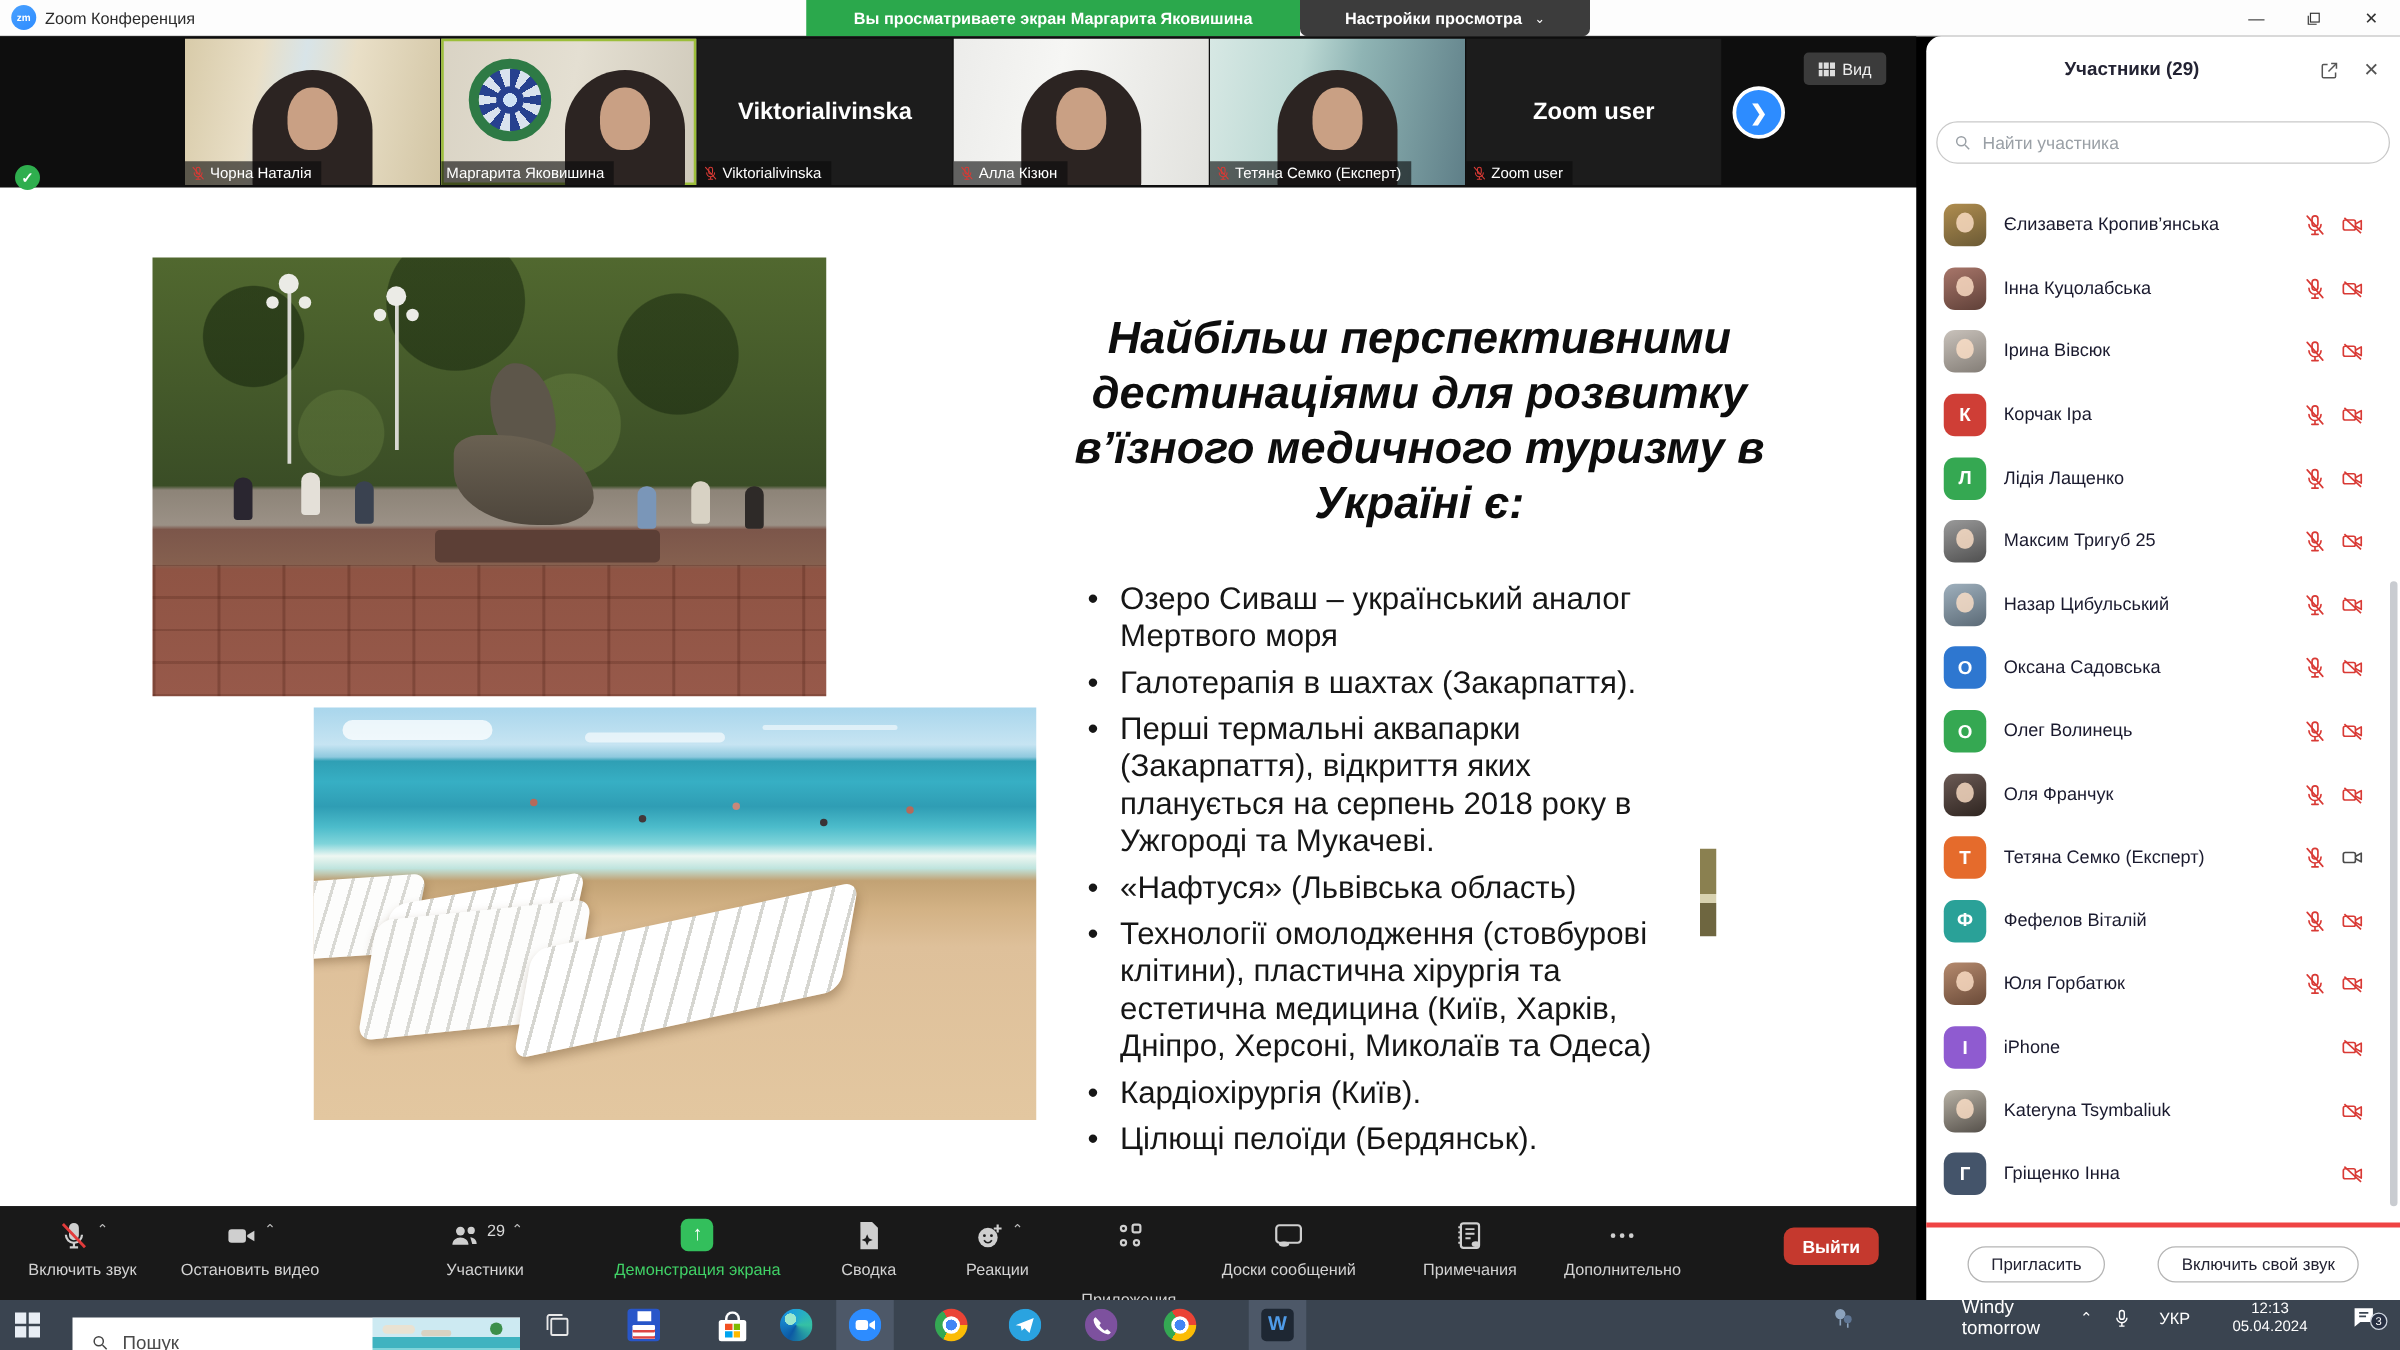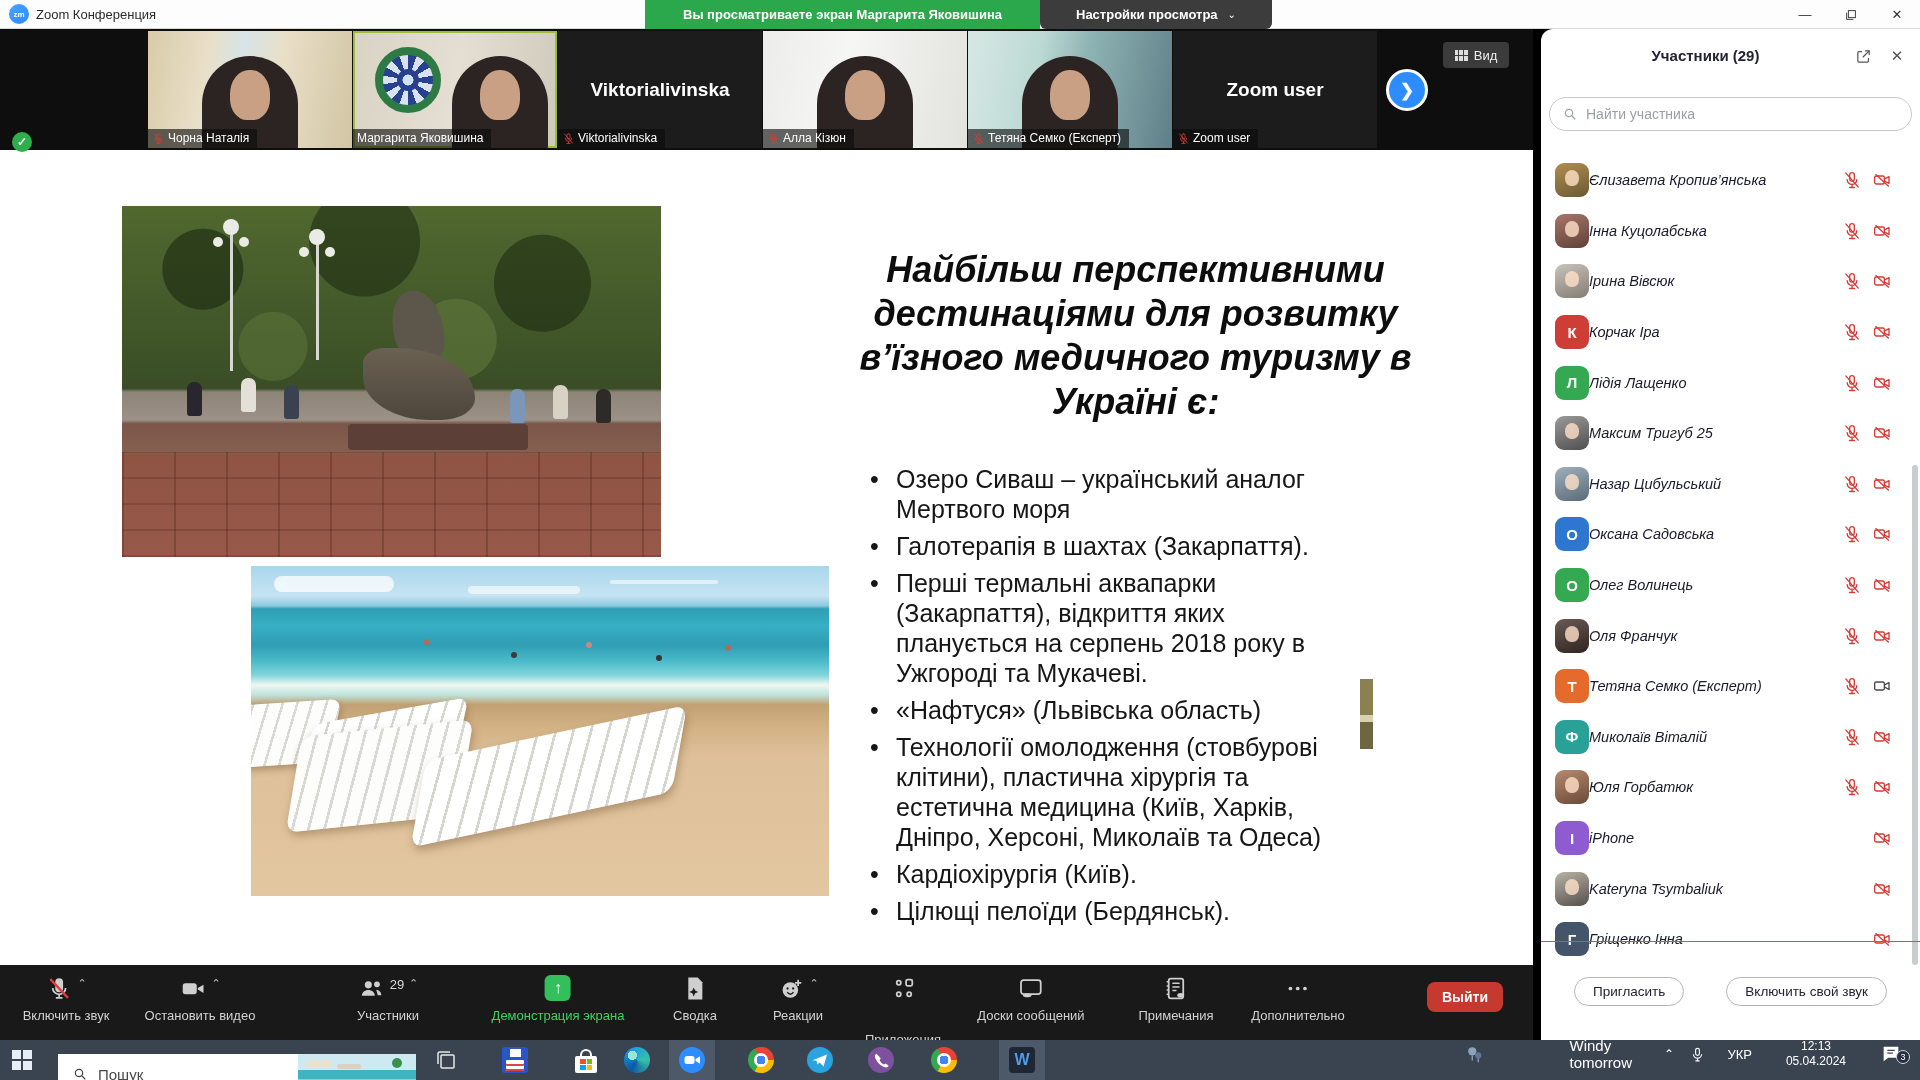--- a/index.html
+++ b/index.html
@@ -131,25 +131,25 @@
               display:flex; align-items:center; padding:0 12px; gap:8px; background:#fff; }
   .p-search svg { width:16px; height:16px; flex:none; }
   .p-search input { border:none; outline:none; flex:1; font-size:14px; color:#333; font-family:inherit; background:transparent; }
   .p-search input::placeholder { color:#9aa0a6; }
   .plist { position:absolute; left:0; top:126px; width:100%; }
   .prow { position:relative; height:50.6px; display:flex; align-items:center; padding-left:14px; cursor:pointer; }
   .avatar { width:34px; height:34px; border-radius:9px; flex:none; display:flex; align-items:center; justify-content:center;
             color:#fff; font-size:15px; font-weight:bold; overflow:hidden; position:relative; }
   .avatar.photo::after { content:''; position:absolute; left:50%; top:7px; transform:translateX(-50%);
                          width:14px; height:16px; border-radius:50% 50% 45% 45%; background:rgba(255,225,200,.8); }
-  .pname { font-size:14.5px; color:#1a1a2e; flex:1; white-space:nowrap; overflow:hidden;font-style:italic; }
+  .pname { margin-left:14px; font-size:14.5px; color:#1a1a2e; flex:1; white-space:nowrap; overflow:hidden; }
   .picons { display:flex; gap:10px; margin-right:28px; }
   .picons svg { width:20px; height:20px; }
   .p-scroll { position:absolute; right:2px; top:436px; width:6px; height:500px; background:#c9ccd1; border-radius:3px; }
-  .p-footer { position:absolute; left:0; bottom:0; width:100%; height:99px; border-top:1px solid #ef4444;
+  .p-footer { position:absolute; left:0; bottom:0; width:100%; height:62px; border-top:4px solid #ef4444;
               display:flex; align-items:center; justify-content:center; gap:42px; }
   .p-btn { height:29px; padding:0 18px; border:1px solid #b5b5b5; border-radius:15px; background:#fff; color:#232333;
            font-size:13.5px; cursor:pointer; font-family:inherit; }
 
   
   .taskbar { position:absolute; left:0; top:1040px; width:1920px; height:40px; background:#3a4450; }
   .start { position:absolute; left:12px; top:10px; width:20px; height:20px; display:grid; grid-template-columns:1fr 1fr; gap:2px; cursor:pointer; }
   .start i { background:#e8eef5; }
   .tsearch { position:absolute; left:58px; top:14px; width:358px; height:40px; background:#fff; display:flex; align-items:center;
              padding-left:14px; gap:10px; overflow:hidden; }
@@ -718,21 +718,21 @@
             <svg viewBox="0 0 24 24">
               <g fill="none" stroke="#4a4a4a" stroke-width="1.6" stroke-linejoin="round">
                 <rect x="3.2" y="7.2" width="11.6" height="9.6" rx="1.8"></rect>
                 <path d="M14.8 11l5.6-3.2v8.4l-5.6-3.2"></path>
               </g>
             </svg>
           </div>
         </div>
         <div class="prow">
           <div class="avatar" style="background:#2aa198">Ф</div>
-          <div class="pname">Миколаїв Віталій</div>
+          <div class="pname">Фефелов Віталій</div>
           <div class="picons">
             <svg viewBox="0 0 24 24">
               <g fill="none" stroke="#d93a35" stroke-width="1.6" stroke-linecap="round">
                 <rect x="9.2" y="3.2" width="5.6" height="10.2" rx="2.8"></rect>
                 <path d="M6.2 11.5a5.8 5.8 0 0 0 11.6 0"></path>
                 <path d="M12 17.8V21M9 21h6"></path>
                 <path d="M4.5 3.5l15 17"></path>
               </g>
             </svg>
             <svg viewBox="0 0 24 24">

